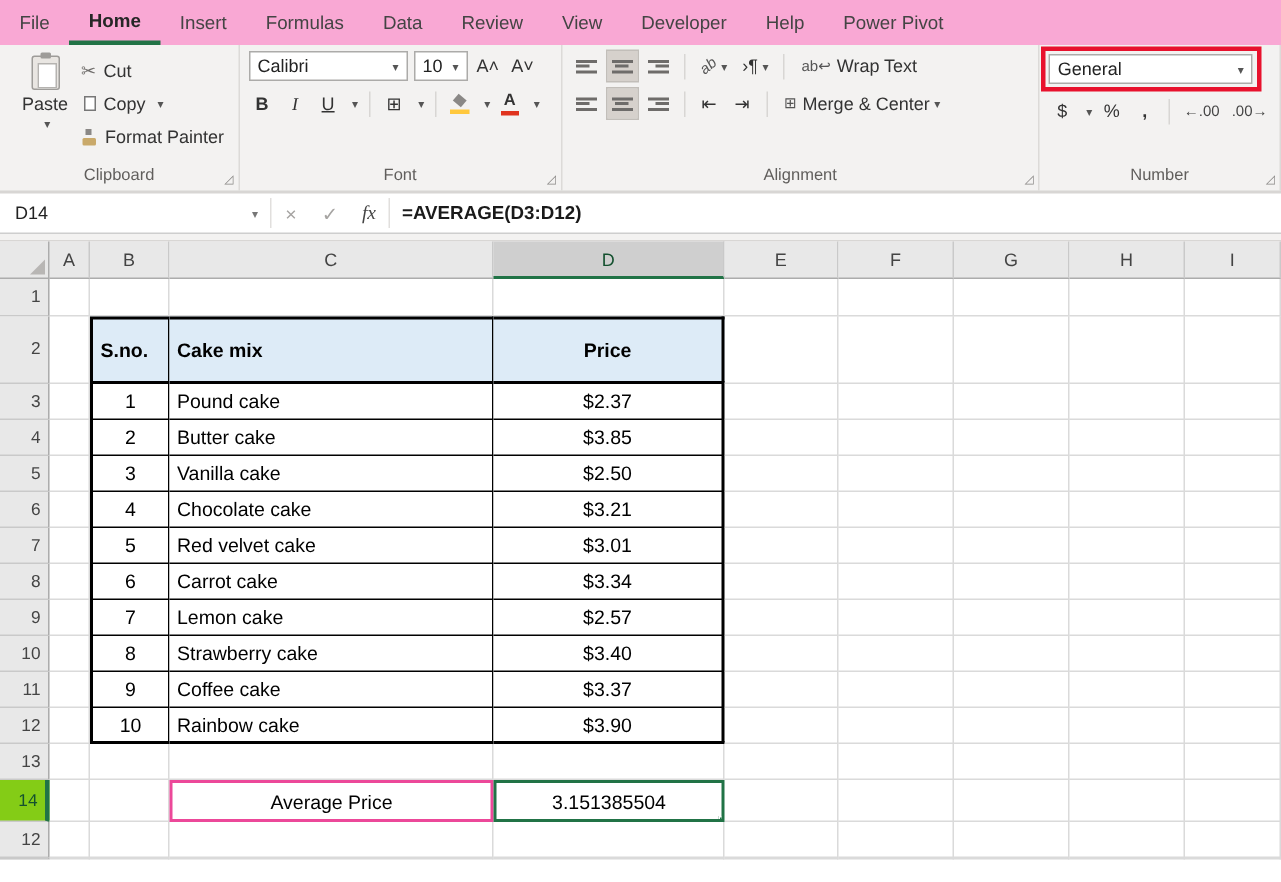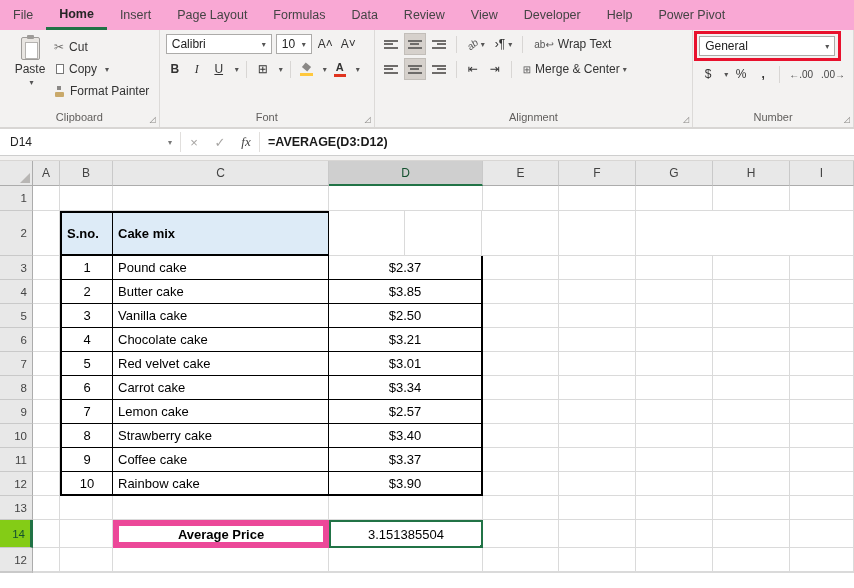--- a/index.html
+++ b/index.html
@@ -92,32 +92,31 @@
   .rhead.selhd { background:#84cc16; border-right:3px solid #217346; color:#14512F; }
   .cell { border-right:1px solid #DADADA; border-bottom:1px solid #DADADA; display:flex; align-items:center; font-size:13px; color:#000; overflow:hidden; white-space:nowrap; }
   .wA{width:27px} .wB{width:53px} .wC{width:216px} .wD{width:154px} .wE{width:76px} .wF{width:77px} .wG{width:77px} .wH{width:77px} .wI{flex:1}
   .tcell { border-right:1px solid #000; border-bottom:1px solid #000; background:#fff; }
   .edgeL { border-left:2px solid #000; }
   .edgeR { border-right:2px solid #000; }
   .thead { background:#DDEBF7; font-weight:700; border-top:2px solid #000; border-bottom:2px solid #000; }
   .rlast { border-bottom:2px solid #000; }
   .center { justify-content:center; }
   .leftpad { padding-left:5px; }
-  .sumc { border:6px solid #ec4899; font-weight:700; justify-content:center; }
+  .sumc { border:2px solid #ec4899; font-weight:400; justify-content:center; }
   .dsel { border:2px solid #217346; justify-content:center; position:relative; }
   .handle { position:absolute; right:-4px; bottom:-4px; width:6px; height:6px; background:#217346; border:1px solid #fff; z-index:5; }
 </style>
 </head>
 <body>
 
 <div id="tabs">
   <span class="tab">File</span>
   <span class="tab active">Home</span>
   <span class="tab">Insert</span>
-  <span class="tab">Page Layout</span>
   <span class="tab">Formulas</span>
   <span class="tab">Data</span>
   <span class="tab">Review</span>
   <span class="tab">View</span>
   <span class="tab">Developer</span>
   <span class="tab">Help</span>
   <span class="tab">Power Pivot</span>
 </div>
 
 <div id="ribbon">
@@ -345,20 +344,21 @@
       <div class="cell wG"></div>
       <div class="cell wH"></div>
       <div class="cell wI"></div>
   </div>
 
   <div class="srow h45">
     <div class="rhead">2</div>
     <div class="cell wA"></div>
     <div class="cell wB tcell thead edgeL leftpad">S.no.</div>
     <div class="cell wC tcell thead leftpad">Cake mix</div>
+    <div class="cell wD tcell thead edgeR center">Price</div>
     <div class="cell wE"></div>
       <div class="cell wF"></div>
       <div class="cell wG"></div>
       <div class="cell wH"></div>
       <div class="cell wI"></div>
   </div>
 
   <div class="srow h24">
     <div class="rhead">3</div>
     <div class="cell wA"></div>

